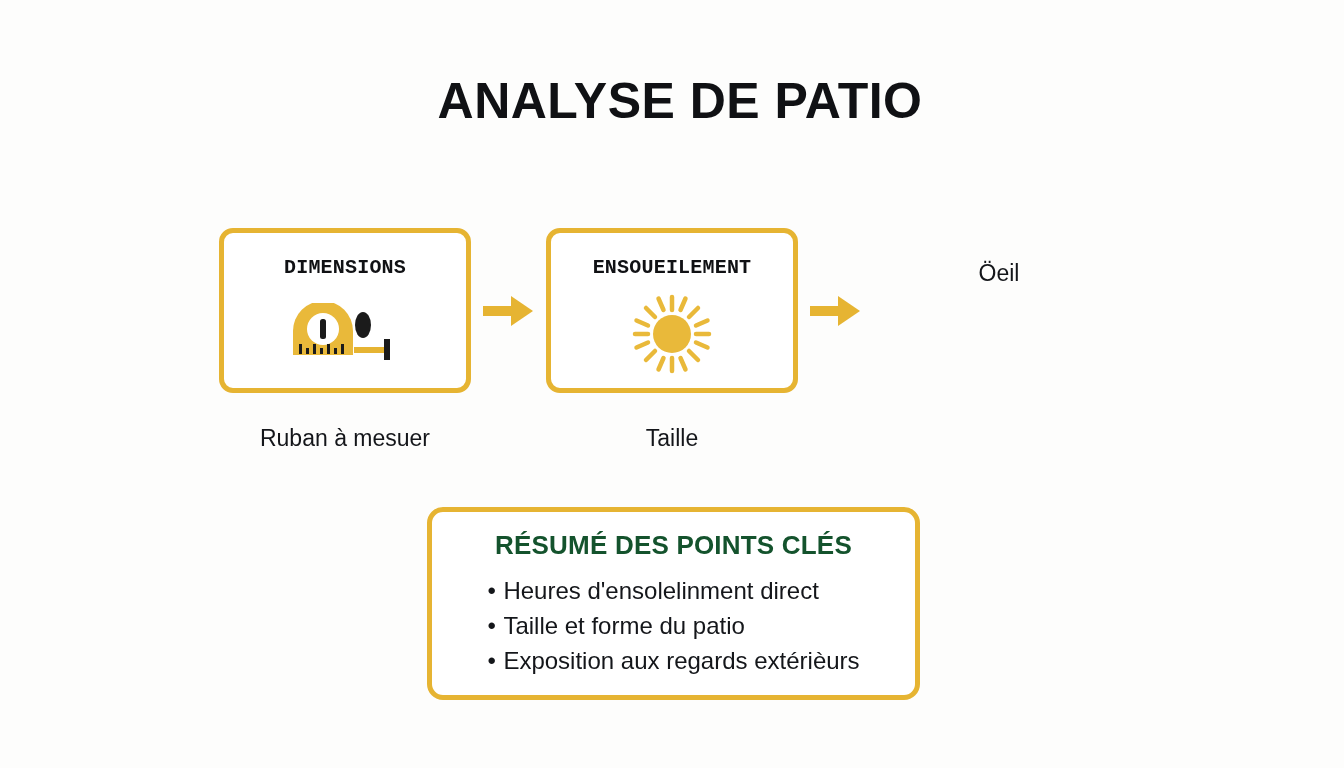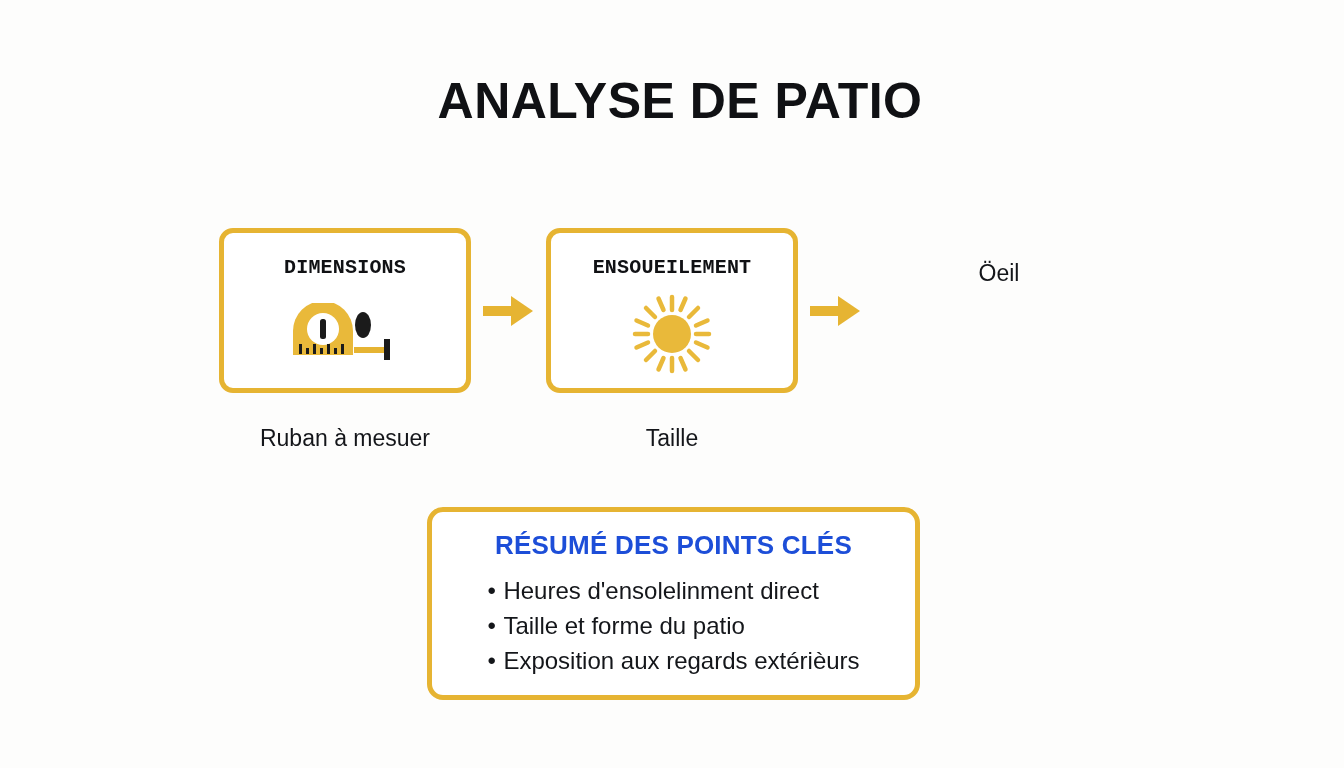--- a/index.html
+++ b/index.html
@@ -108,21 +108,21 @@
     display: flex;
     flex-direction: column;
     align-items: center;
     padding-top: 18px;
   }
 
   #summary-title {
     font-size: 26px;
     font-weight: bold;
     letter-spacing: 0.2px;
-    color: #1d4ed8;
+    color: #14532d;
     white-space: nowrap;
   }
 
   #summary-list {
     list-style: none;
     margin: 12px 0 0 0;
     padding: 0;
   }
 
   #summary-list li {

